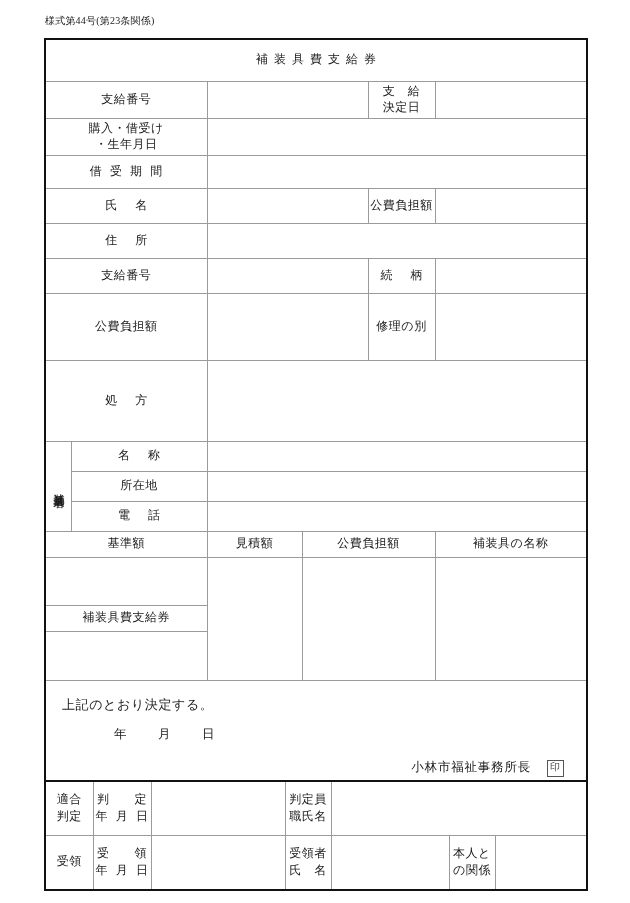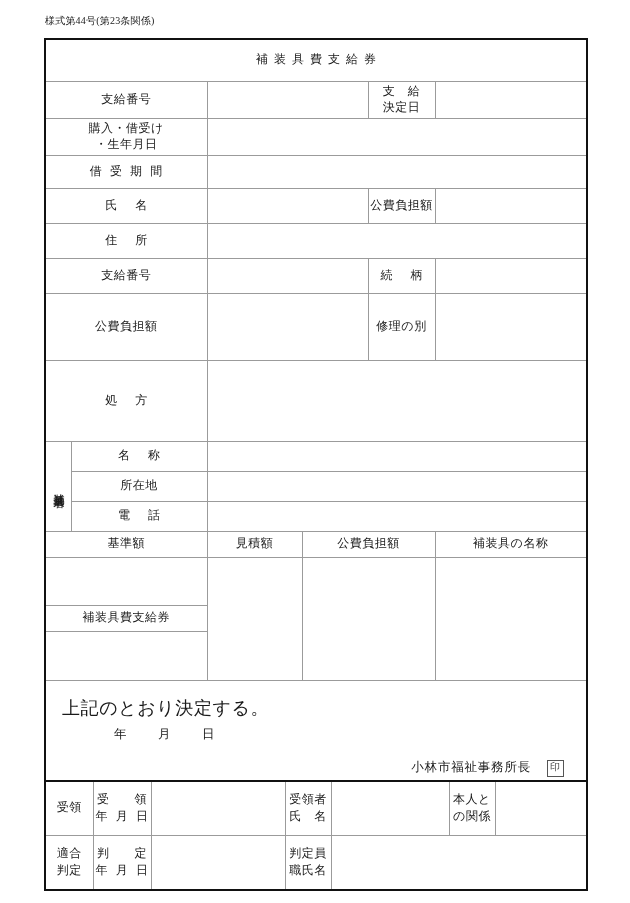--- a/index.html
+++ b/index.html
@@ -96,21 +96,21 @@
     text-align: left;
     vertical-align: top;
     padding: 0;
     position: relative;
   }
   .decide-inner { position: relative; height: 100%; }
   .decide-text {
     position: absolute;
     left: 16px;
     top: 16px;
-    font-size: 18px;
+    font-size: 13px;
     letter-spacing: 0.6px;
     white-space: nowrap;
   }
   .decide-date {
     position: absolute;
     left: 68px;
     top: 46px;
     font-size: 12.5px;
     letter-spacing: 1px;
     white-space: nowrap;
@@ -280,50 +280,50 @@
       <col style="width:58px">
       <col style="width:134px">
       <col style="width:46px">
       <col style="width:118px">
       <col style="width:46px">
       <col style="width:92px">
     </colgroup>
 
     <tbody>
         <tr>
-      <td class="lbl" style="height:53px">受領</td>
-      <td class="lbl two-line">
-        <div>受　　領</div>
-        <div>年 月 日</div>
-      </td>
-      <td></td>
-      <td class="lbl two-line">
-        <div>受領者</div>
-        <div>氏　名</div>
-      </td>
-      <td></td>
-      <td class="lbl two-line">
-        <div>本人と</div>
-        <div>の関係</div>
-      </td>
-      <td></td>
-    </tr>
-
-    <tr>
       <td class="lbl two-line" style="height:53px">
         <div>適合</div>
         <div>判定</div>
       </td>
       <td class="lbl two-line">
         <div>判　　定</div>
         <div>年 月 日</div>
       </td>
       <td></td>
       <td class="lbl two-line">
         <div>判定員</div>
         <div>職氏名</div>
       </td>
       <td colspan="3"></td>
     </tr>
+
+    <tr>
+      <td class="lbl" style="height:53px">受領</td>
+      <td class="lbl two-line">
+        <div>受　　領</div>
+        <div>年 月 日</div>
+      </td>
+      <td></td>
+      <td class="lbl two-line">
+        <div>受領者</div>
+        <div>氏　名</div>
+      </td>
+      <td></td>
+      <td class="lbl two-line">
+        <div>本人と</div>
+        <div>の関係</div>
+      </td>
+      <td></td>
+    </tr>
   </tbody>
     </table>
 
 </div>
 
 </body></html>

